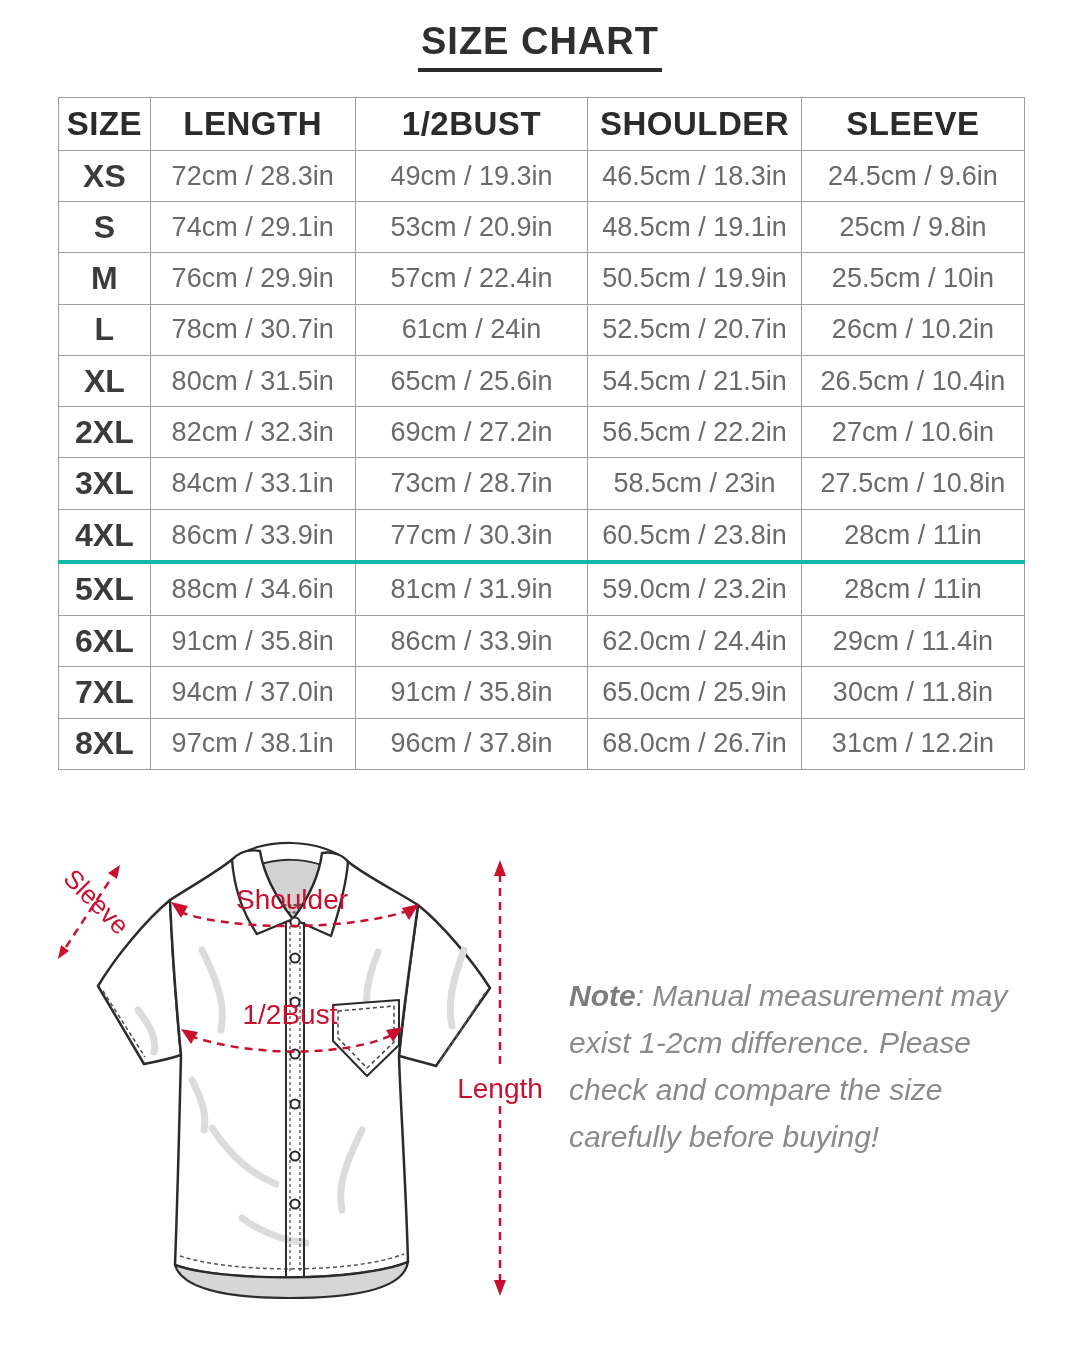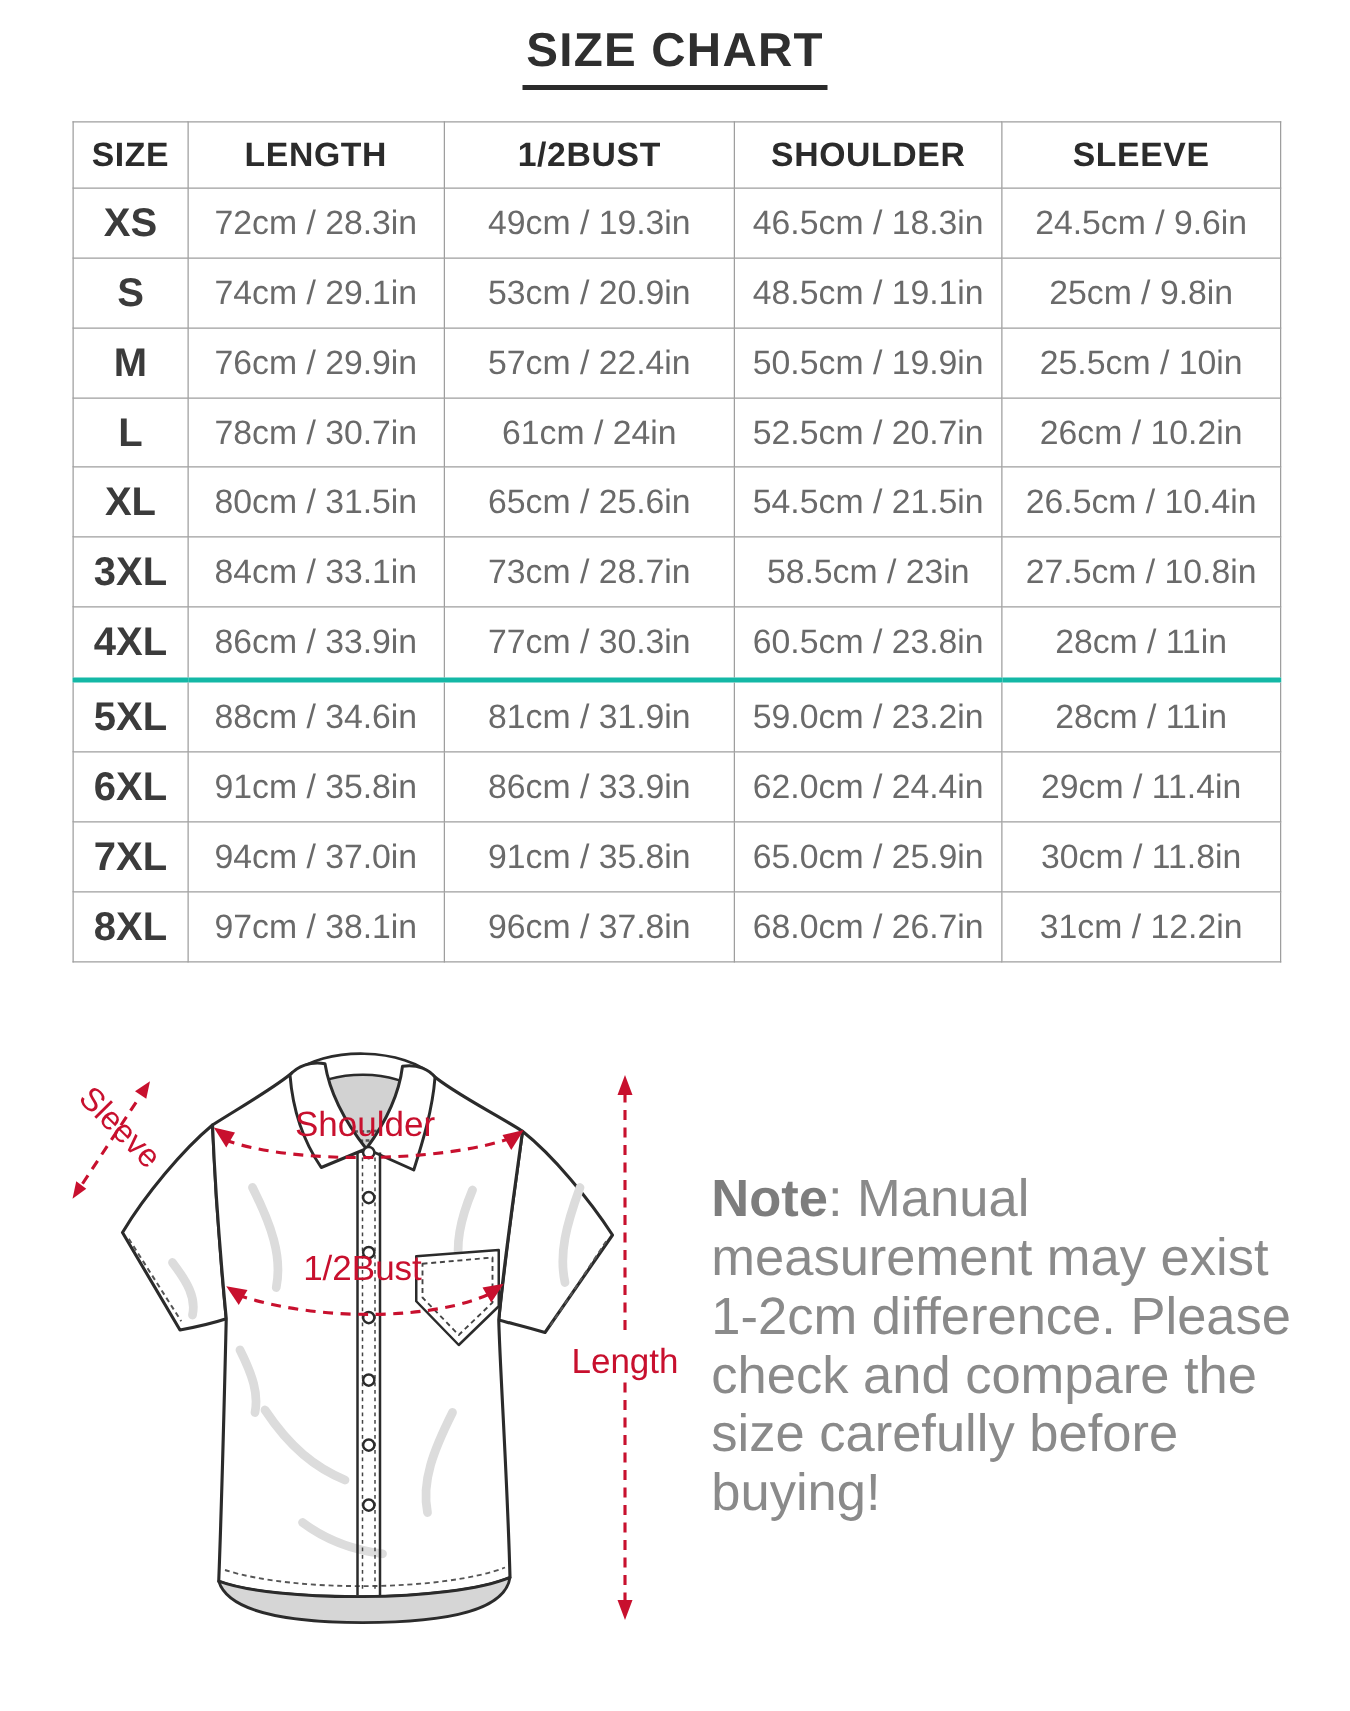--- a/index.html
+++ b/index.html
@@ -7,32 +7,32 @@
         font-family:"Liberation Sans",sans-serif;}
   
   .title-wrap{position:absolute;top:20px;left:0;width:100%;text-align:center;}
   .title{display:inline-block;font-size:38px;font-weight:bold;color:#2f2f2f;
          letter-spacing:1px;border-bottom:4px solid #2b2b2b;padding:0 3px 5px 3px;}
   
   table.size-table{position:absolute;left:58px;top:97px;width:967px;height:673px;
                    border-collapse:collapse;table-layout:fixed;}
   .size-table th,.size-table td{border:1px solid #9e9e9e;text-align:center;
                    vertical-align:middle;padding:0;white-space:nowrap;overflow:hidden;}
-  .size-table th{height:52px;font-size:27px;font-weight:bold;color:#2b2b2b;letter-spacing:0.5px;}
+  .size-table th{height:52px;font-size:33px;font-weight:bold;color:#2b2b2b;letter-spacing:0.5px;}
   .size-table td{font-size:27px;color:#6a6a6a;}
   .size-table td.size-cell{font-size:32px;font-weight:bold;color:#3b3b3b;}
   .size-table tr.heavy-top td{border-top:4px solid #14b8a6;}
   col.c-size{width:9.5%;} col.c-length{width:21.2%;} col.c-bust{width:24.1%;}
   col.c-shoulder{width:22.1%;} col.c-sleeve{width:23.1%;}
   
   .shirt-svg{position:absolute;left:40px;top:830px;width:520px;height:470px;}
   .red-label{font-family:"Liberation Sans",sans-serif;}
   
-  .note{position:absolute;left:569px;top:935px;width:478px;font-size:42px;
-        line-height:47px;color:#8a8a8a;}
+  .note{position:absolute;left:569px;top:972px;width:478px;font-size:30px;
+        line-height:47px;color:#8a8a8a;font-style:italic;}
   .note b{color:#7d7d7d;}
 </style>
 </head>
 <body>
 
 <div class="page">
 
   <div class="title-wrap">
     <span class="title">SIZE CHART</span>
   </div>
@@ -84,20 +84,27 @@
       <td>26cm / 10.2in</td>
     </tr>
         <tr>
       <td class="size-cell">XL</td>
       <td>80cm / 31.5in</td>
       <td>65cm / 25.6in</td>
       <td>54.5cm / 21.5in</td>
       <td>26.5cm / 10.4in</td>
     </tr>
         <tr>
+      <td class="size-cell">2XL</td>
+      <td>82cm / 32.3in</td>
+      <td>69cm / 27.2in</td>
+      <td>56.5cm / 22.2in</td>
+      <td>27cm / 10.6in</td>
+    </tr>
+        <tr>
       <td class="size-cell">3XL</td>
       <td>84cm / 33.1in</td>
       <td>73cm / 28.7in</td>
       <td>58.5cm / 23in</td>
       <td>27.5cm / 10.8in</td>
     </tr>
         <tr>
       <td class="size-cell">4XL</td>
       <td>86cm / 33.9in</td>
       <td>77cm / 30.3in</td>

